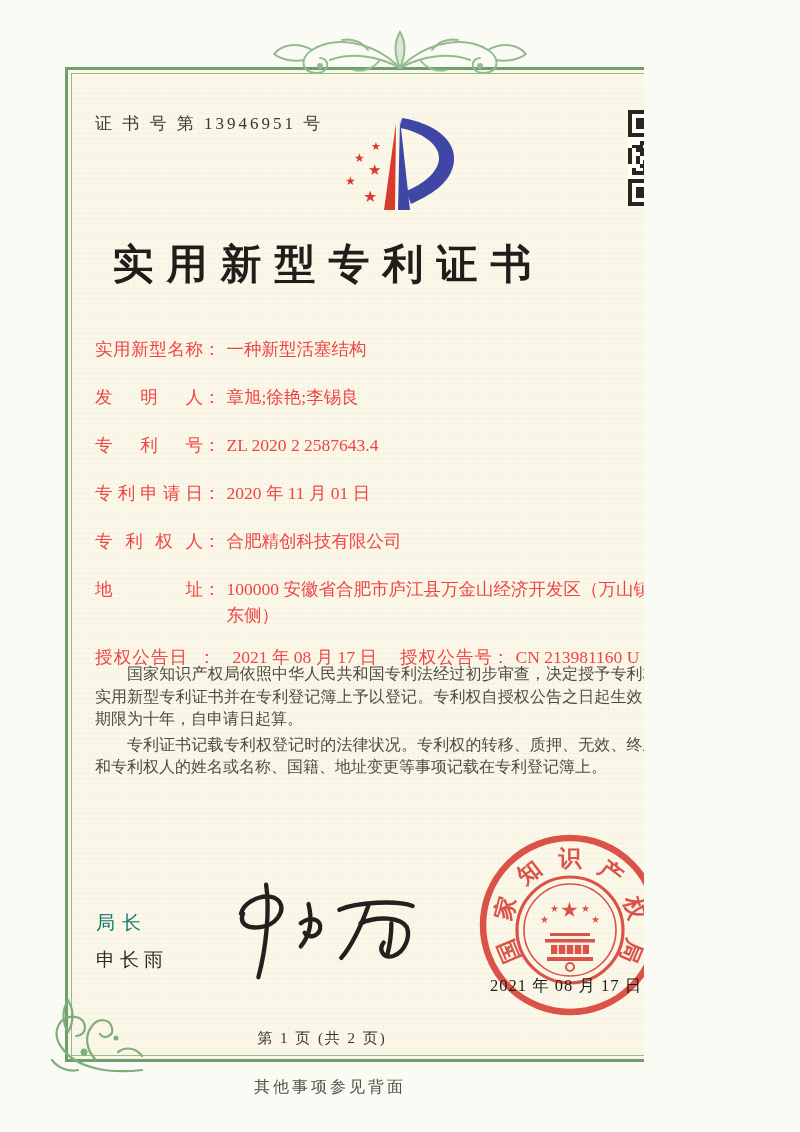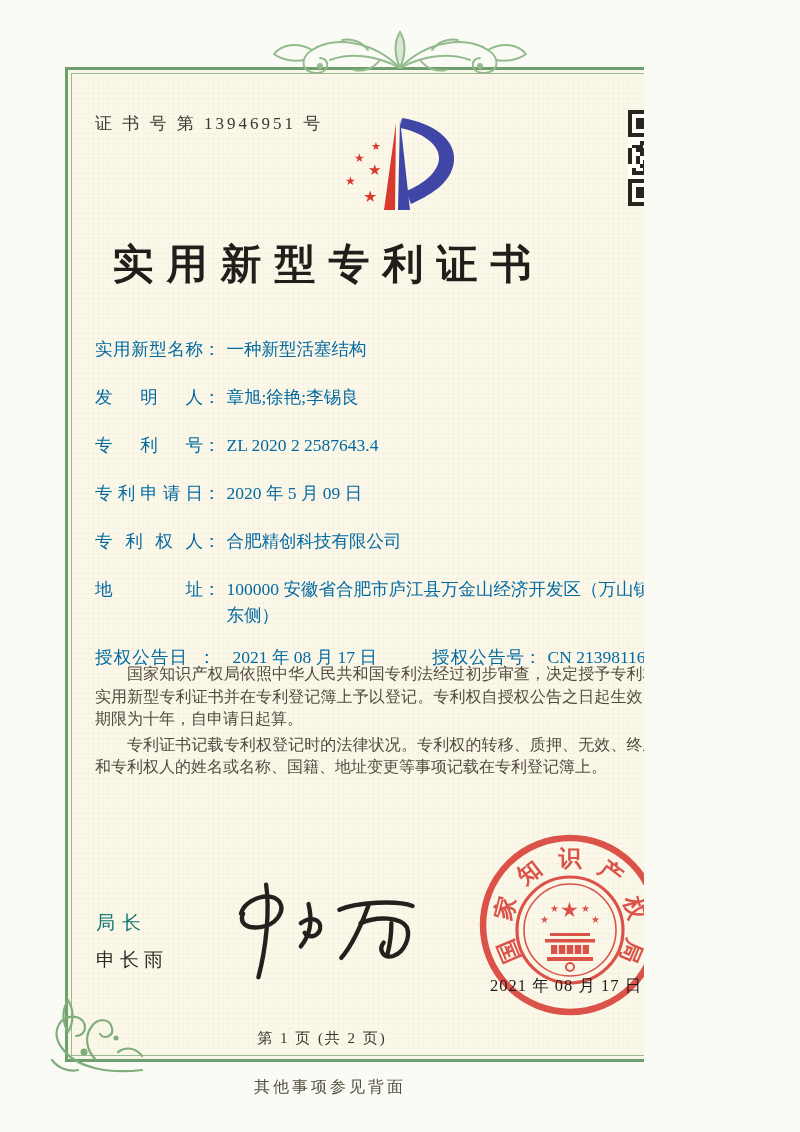--- a/index.html
+++ b/index.html
@@ -36,29 +36,29 @@
   .logo{position:absolute;left:327px;top:102px;width:150px;height:132px;}
   .logo text{font-family:"DejaVu Sans",sans-serif;}
 
   .qr{position:absolute;left:628px;top:110px;width:96px;height:96px;background:#fffef8;}
 
   .title{
     position:absolute;left:0;right:0;top:237px;text-align:center;
     font-size:41px;font-weight:600;letter-spacing:13px;color:#201e1a;text-indent:13px;
   }
 
-  .fields{position:absolute;left:95px;top:336px;width:612px;font-size:17.5px;color:#0369a1;}
+  .fields{position:absolute;left:95px;top:336px;width:612px;font-size:17.5px;color:#ef4444;}
   .frow{display:flex;line-height:26px;margin-bottom:22px;}
   .frow.address{margin-bottom:16px;}
   .flabel{display:inline-block;width:108px;text-align:justify;text-align-last:justify;flex:0 0 108px;}
   .fcolon{flex:0 0 auto;margin-right:6px;}
   .fvalue{flex:1 1 auto;}
   .grant{position:relative;display:block;line-height:26px;margin-top:0;}
   .gpair{display:flex;gap:11px;}
-  .gpair2{position:absolute;left:305px;top:0;display:flex;margin-left:32px;}
+  .gpair2{position:absolute;left:305px;top:0;display:flex;}
   .glabel{display:inline-block;width:92px;flex:0 0 92px;text-align:justify;text-align-last:justify;}
 
   .paras{position:absolute;left:95px;top:663px;width:612px;font-size:16px;line-height:22.5px;
          color:#514b3f;text-align:justify;}
   .paras p{text-indent:2em;margin:0;}
   .paras p + p{margin-top:3px;}
 
   .sign-title{position:absolute;left:96px;top:910px;font-family:"Liberation Sans","DejaVu Sans",sans-serif;
               font-size:19px;letter-spacing:7px;color:#0f766e;}
   .sign-name{position:absolute;left:96px;top:947px;font-family:"Liberation Sans","DejaVu Sans",sans-serif;
@@ -466,21 +466,21 @@
         <span class="fvalue">章旭;徐艳;李锡良</span>
     </div>
     <div class="frow">
       <span class="flabel">专利号</span>
         <span class="fcolon">：</span>
         <span class="fvalue">ZL 2020 2 2587643.4</span>
     </div>
     <div class="frow">
       <span class="flabel">专利申请日</span>
         <span class="fcolon">：</span>
-        <span class="fvalue">2020 年 5 月 09 日</span>
+        <span class="fvalue">2020 年 11 月 01 日</span>
     </div>
     <div class="frow">
       <span class="flabel">专利权人</span>
         <span class="fcolon">：</span>
         <span class="fvalue">合肥精创科技有限公司</span>
     </div>
     <div class="frow address">
       <span class="flabel">地址</span>
         <span class="fcolon">：</span>
         <span class="fvalue">100000 安徽省合肥市庐江县万金山经济开发区（万山镇三环路东侧）</span>

